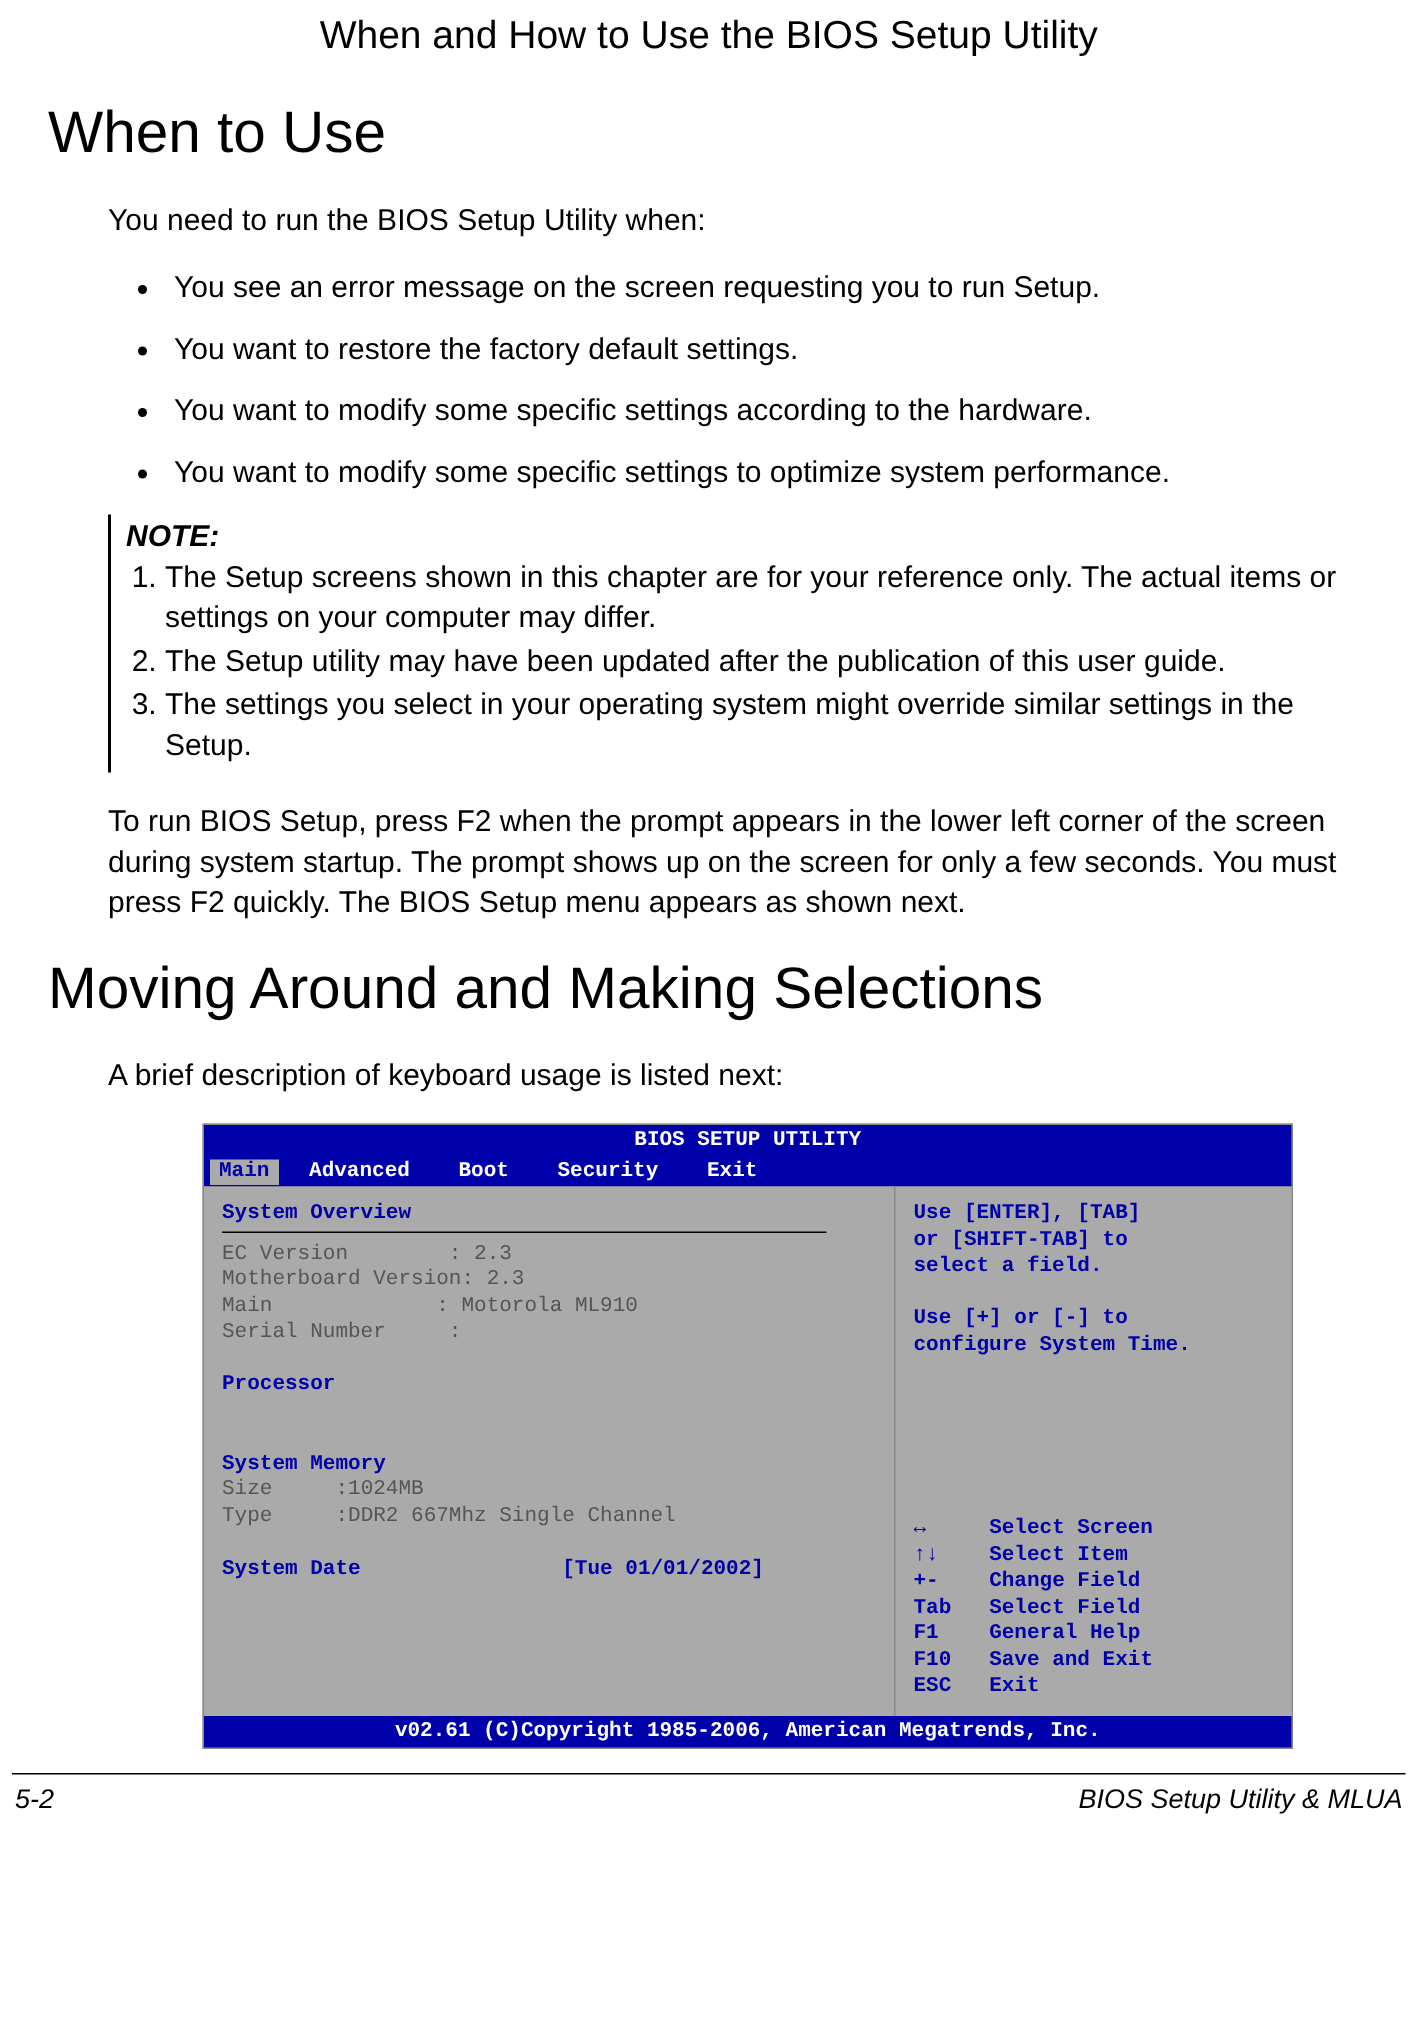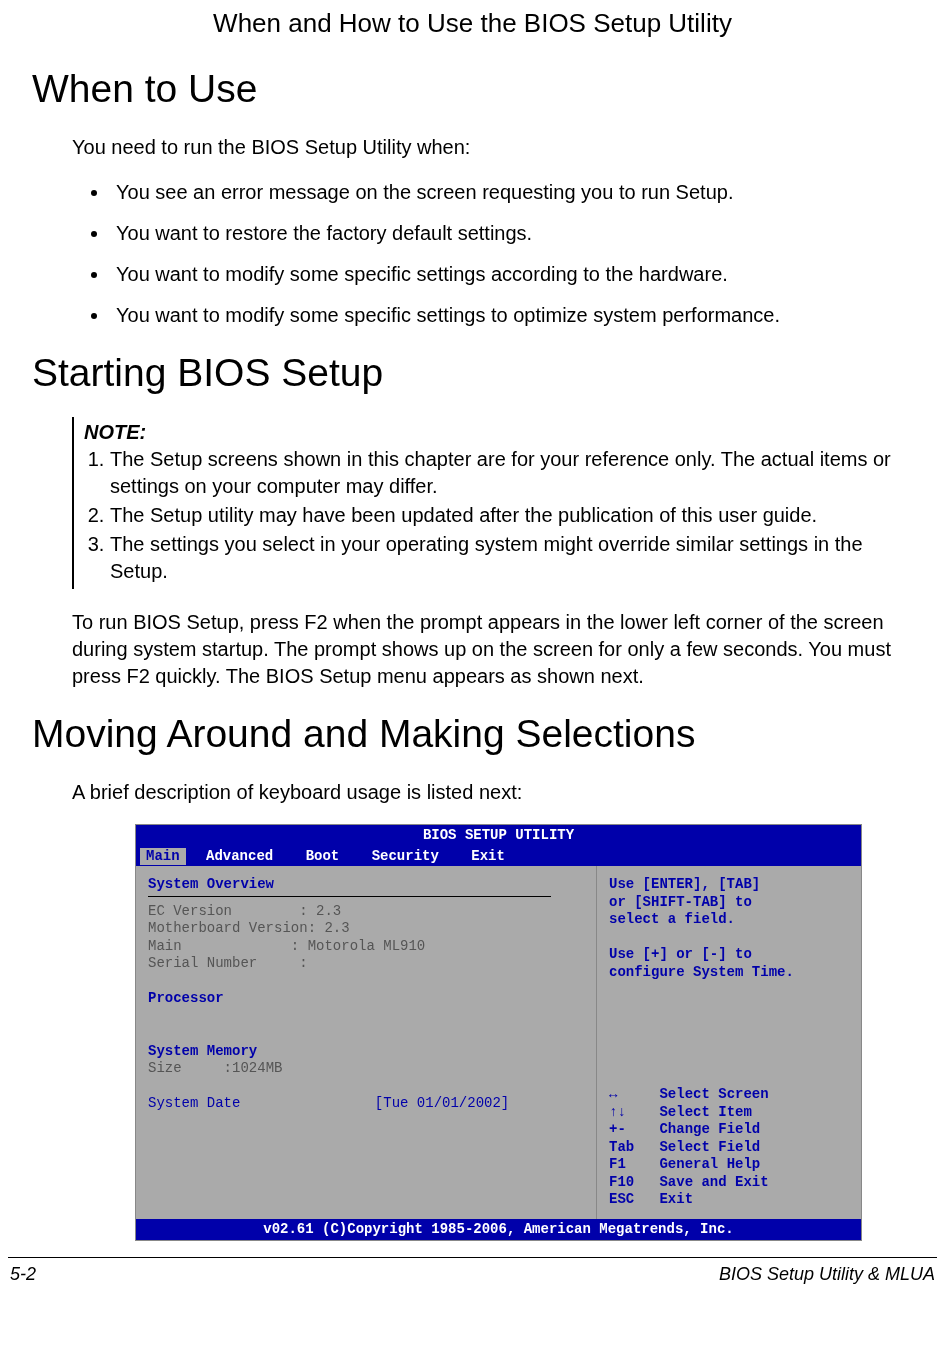--- a/index.html
+++ b/index.html
@@ -43,21 +43,21 @@
   .bios-menubar span { display: inline-block; padding: 0 12px; font-weight: bold; }
   .bios-menubar span.selected { background: #aaa; color: #0000aa; padding: 0 6px; margin-left: 4px; }
   .bios-body { display: flex; background: #aaa; gap: 20px; }
   .bios-left { flex: 0 0 440px; padding: 10px 8px 10px 12px; color: #555; position: relative; }
   .bios-right { flex: 1; padding: 10px 12px 10px 12px; color: #0000aa; border-left: 1px solid #888; }
   .bios-sec-title { color: #0000aa; font-weight: bold; }
   .bios-hr { border: none; border-top: 1px solid #000; margin: 2px 0 6px 0; width: 96%; }
   .bios-row { white-space: pre; }
   .bios-white { color: #fff; font-weight: bold; }
   .bios-red { color: #cc0000; font-weight: bold; }
-  .bios-blue { color: #0000aa; font-weight: normal; }
+  .bios-blue { color: #0000aa; font-weight: bold; }
   .bios-help-row { white-space: pre; font-weight: bold; }
   .bios-footer { background: #0000aa; color: #fff; text-align: center; font-weight: bold; padding: 2px 0; }
   .page-footer-rule { border: none; border-top: 1px solid #000; margin: 4px 8px 4px 8px; }
   .page-footer { display: flex; justify-content: space-between; font-style: italic; font-size: 18px; padding: 0 10px 6px 10px; }
   .page-footer .pn { font-style: italic; }
 </style>
 </head>
 <body>
 
 <div class="page">
@@ -67,21 +67,20 @@
   <div class="section-body">
     <p class="para">You need to run the BIOS Setup Utility when:</p>
     <ul class="bullets">
       <li>You see an error message on the screen requesting you to run Setup.</li>
       <li>You want to restore the factory default settings.</li>
       <li>You want to modify some specific settings according to the hardware.</li>
       <li>You want to modify some specific settings to optimize system performance.</li>
     </ul>
   </div>
 
-  <div class="h2">Starting BIOS Setup</div>
   <div class="section-body">
     <div class="note">
       <div class="note-title">NOTE:</div>
       <ol class="notelist">
         <li>The Setup screens shown in this chapter are for your reference only. The actual items or settings on your computer may differ.</li>
         <li>The Setup utility may have been updated after the publication of this user guide.</li>
         <li>The settings you select in your operating system might override similar settings in the Setup.</li>
       </ol>
     </div>
     <p class="para">To run BIOS Setup, press F2 when the prompt appears in the lower left corner of the screen during system startup. The prompt shows up on the screen for only a few seconds. You must press F2 quickly. The BIOS Setup menu appears as shown next.</p>
@@ -108,20 +107,21 @@
             <div class="bios-row"><span>EC Version</span>        : <span>2.3</span></div>
             <div class="bios-row"><span>Motherboard Version:</span> <span>2.3</span></div>
             <div class="bios-row"><span>Main</span>             : <span>Motorola ML910</span></div>
             <div class="bios-row"><span>Serial Number</span>     : <span></span></div>
             <div>&nbsp;</div>
             <div class="bios-sec-title">Processor</div>
             <div>&nbsp;</div>
             <div>&nbsp;</div>
             <div class="bios-sec-title">System Memory</div>
             <div class="bios-row"><span>Size</span>     :<span>1024MB</span></div>
+            <div class="bios-row"><span>Type</span>     :<span>DDR2 667Mhz Single Channel</span></div>
             <div>&nbsp;</div>
             <div class="bios-row"><span class="bios-blue">System Date</span>                <span class="bios-blue">[Tue 01/01/2002]</span></div>
             <div>&nbsp;</div>
             <div>&nbsp;</div>
             <div>&nbsp;</div>
           </div>
           <div class="bios-right">
             <div class="bios-help-row">Use [ENTER], [TAB]</div>
             <div class="bios-help-row">or [SHIFT-TAB] to</div>
             <div class="bios-help-row">select a field.</div>

